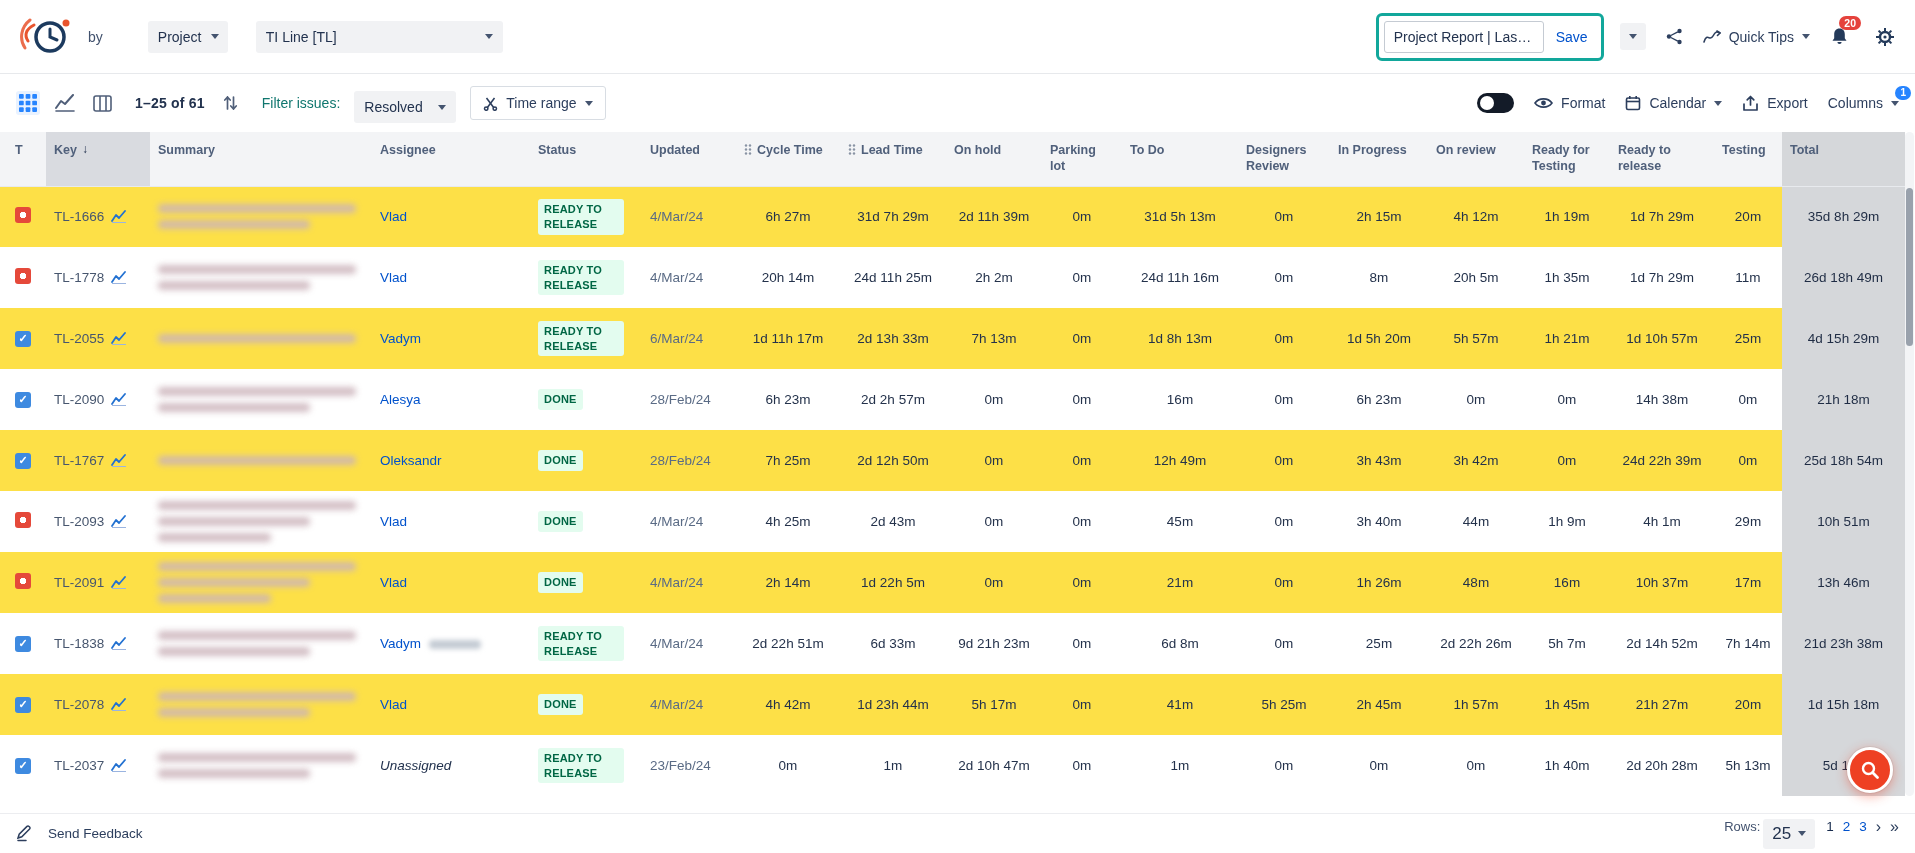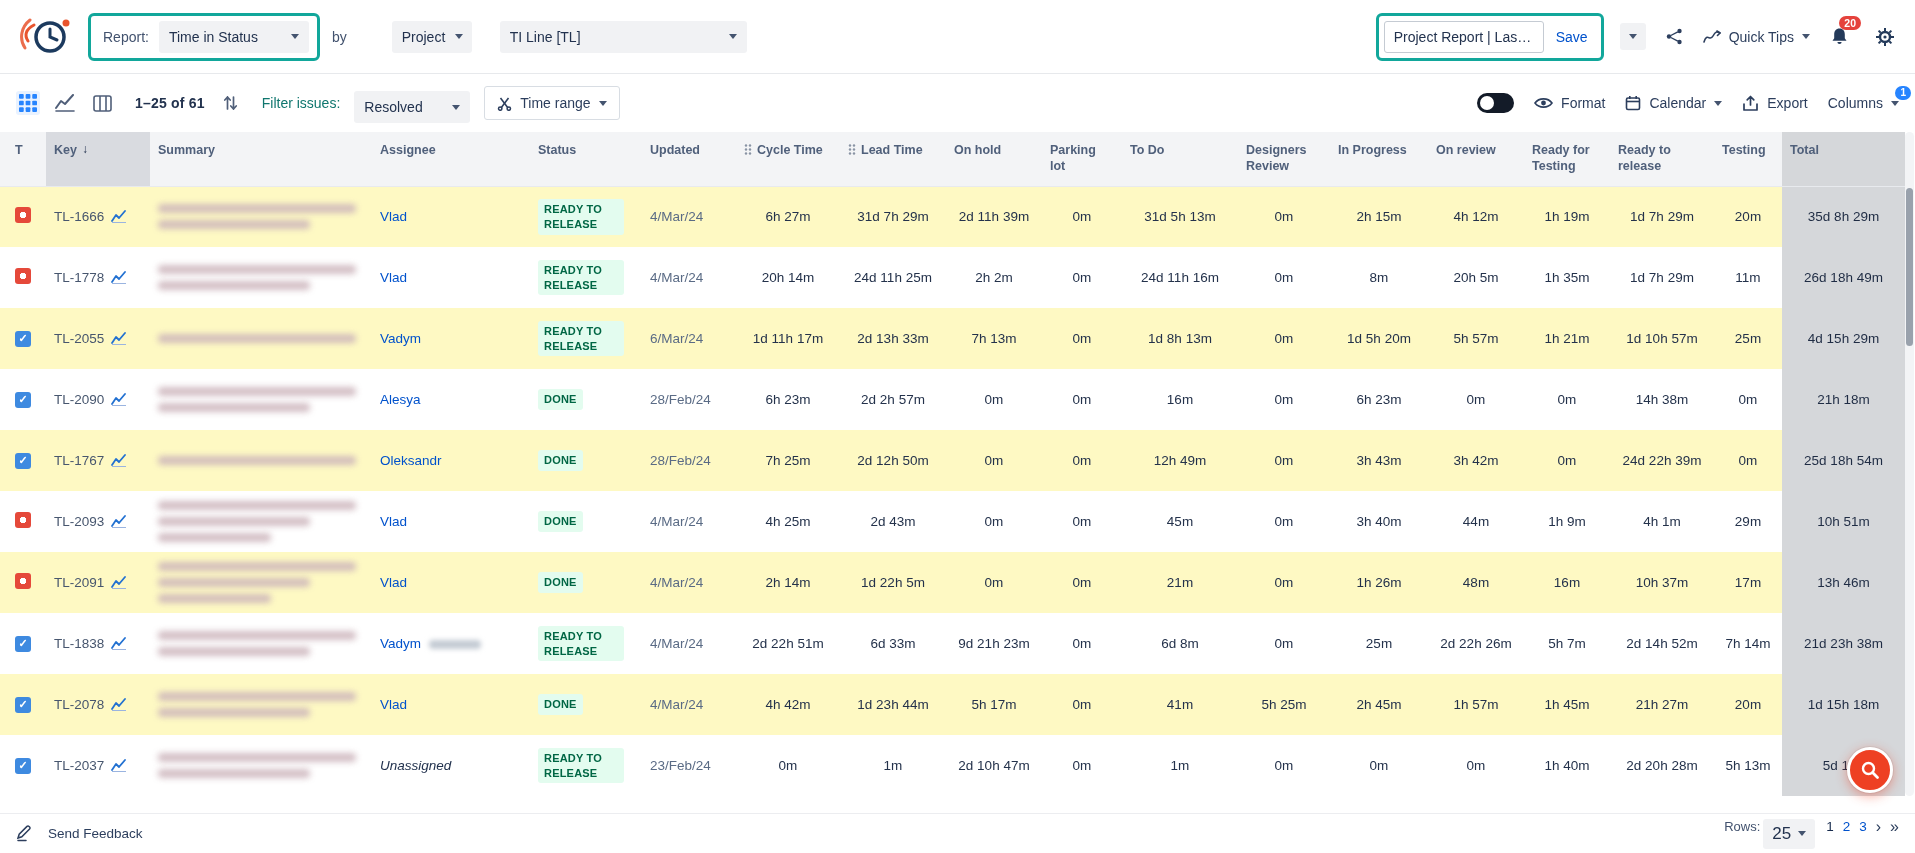--- a/index.html
+++ b/index.html
@@ -25,42 +25,42 @@
   .bell-wrap { position:relative; padding:4px 6px 2px 4px; cursor:pointer; background:none; border:none; }
   .badge-red { position:absolute; top:-7px; right:-6px; background:#E5423C; color:#fff; font-size:10.5px; font-weight:700; border-radius:9px; padding:2px 5px; line-height:1; }
 
   
   .toolbar { height:58px; display:flex; align-items:center; padding:0 16px; gap:14px; }
   .view-btns { display:flex; align-items:center; gap:12px; }
   .vbtn { background:none; border:none; display:flex; padding:3px; border-radius:3px; cursor:pointer; }
   .vbtn.active { background:#E9F2FF; }
   .count { font-size:14px; font-weight:700; color:#22324E; margin-left:6px; letter-spacing:0.2px; }
   .filter-lbl { font-size:14px; color:#0f766e; margin-left:6px; }
-  .sel-status { width:116px; justify-content:space-between;margin-top:8px; }
+  .sel-status { width:102px; justify-content:space-between;margin-top:8px; }
   .hl-box.period-box { padding:4px; gap:0; }
   .sel-period { gap:8px; }
   .time-range-btn { display:flex; align-items:center; gap:8px; background:#fff; border:1.5px solid #D8DDE3; border-radius:3px; padding:8px 12px; font-size:14px; color:#2C3E5D; cursor:pointer; font-family:inherit; }
   .tb-right { margin-left:auto; display:flex; align-items:center; gap:20px; }
   .toggle { width:37px; height:20px; border-radius:10px; background:#131B28; position:relative; border:none; cursor:pointer; }
   .toggle .knob { position:absolute; left:3px; top:3px; width:14px; height:14px; border-radius:50%; background:#fff; }
   .columns-btn { position:relative; }
   .badge-blue { position:absolute; top:-9px; right:-12px; background:#2684FF; color:#fff; font-size:10px; font-weight:700; border-radius:8px; padding:2px 5px; line-height:1; }
 
   
   .table-wrap { width:1905px; }
   table { border-collapse:collapse; table-layout:fixed; width:1905px; }
   thead th { height:54px; background:#F3F4F6; color:#50607B; font-size:12.5px; font-weight:600; text-align:left; vertical-align:top; padding:10px 8px 0 8px; line-height:1.3; border-bottom:1px solid #E8EAEE; }
   th.c-t, td.c-t { padding-left:15px; }
   th.c-key { background:#D9DBE0; }
   th.c-total { background:#D5D7DA; }
   .th-flex { display:flex; gap:5px; align-items:flex-start; }
   .sort { font-size:12px; color:#22324E; font-weight:700; }
   .dots { margin-top:1px; flex:none; }
   tbody td { height:61px; padding:0 8px; font-size:13.5px; color:#22324E; vertical-align:middle; }
-  tr.stripe { background:#fef9c3; }
+  tr.stripe { background:#fde047; }
   .key-flex { display:flex; align-items:center; gap:7px; }
   .key-text { color:#47566E; cursor:pointer; }
   .chart-ic { display:flex; cursor:pointer; }
   .blur-wrap { display:flex; flex-direction:column; justify-content:center; }
   .blur-bar { height:9px; border-radius:4px; background:#CBB3BA; filter:blur(3px); margin:3.5px 0; opacity:0.85; }
   .assignee-link { color:#0052CC; cursor:pointer; }
   .assignee-unassigned { font-style:italic; color:#22324E; }
   .blur-chip { display:inline-block; width:52px; height:9px; margin-left:8px; border-radius:4px; background:#C4CBD4; filter:blur(2.5px); vertical-align:middle; }
   .lozenge { display:inline-block; background:#E3FCEF; color:#006644; font-size:11px; font-weight:700; padding:3px 6px; border-radius:3px; max-width:86px; line-height:1.35; letter-spacing:0.2px; }
   td.c-updated { color:#5A6B85; }
@@ -97,27 +97,20 @@
         <g fill="none" stroke="#E8542E" stroke-width="3" stroke-linecap="round">
           <path d="M14 10 C6 14 4 20 8 26"></path>
           <path d="M10 5 C1 12 -1 24 5 33" opacity="0.85"></path>
         </g>
         <circle cx="30" cy="22" r="14" fill="#fff" stroke="#1C3A5E" stroke-width="3.5"></circle>
         <path d="M30 14 L30 22 L37 25" stroke="#1C3A5E" stroke-width="3" fill="none" stroke-linecap="round"></path>
         <circle cx="46" cy="8" r="3.5" fill="#E8542E"></circle>
       </svg>
     </span>
 
-    <div class="hl-box">
-      <span class="lbl">Report:</span>
-      <div class="select sel-report">
-        <span>Time in Status</span>
-        <span class="chev"></span>
-      </div>
-    </div>
 
     <span class="lbl">by</span>
 
     <div class="select sel-group">
       <span>Project</span>
       <span class="chev"></span>
     </div>
 
     <div class="select sel-project">
       <span>TI Line [TL]</span>

